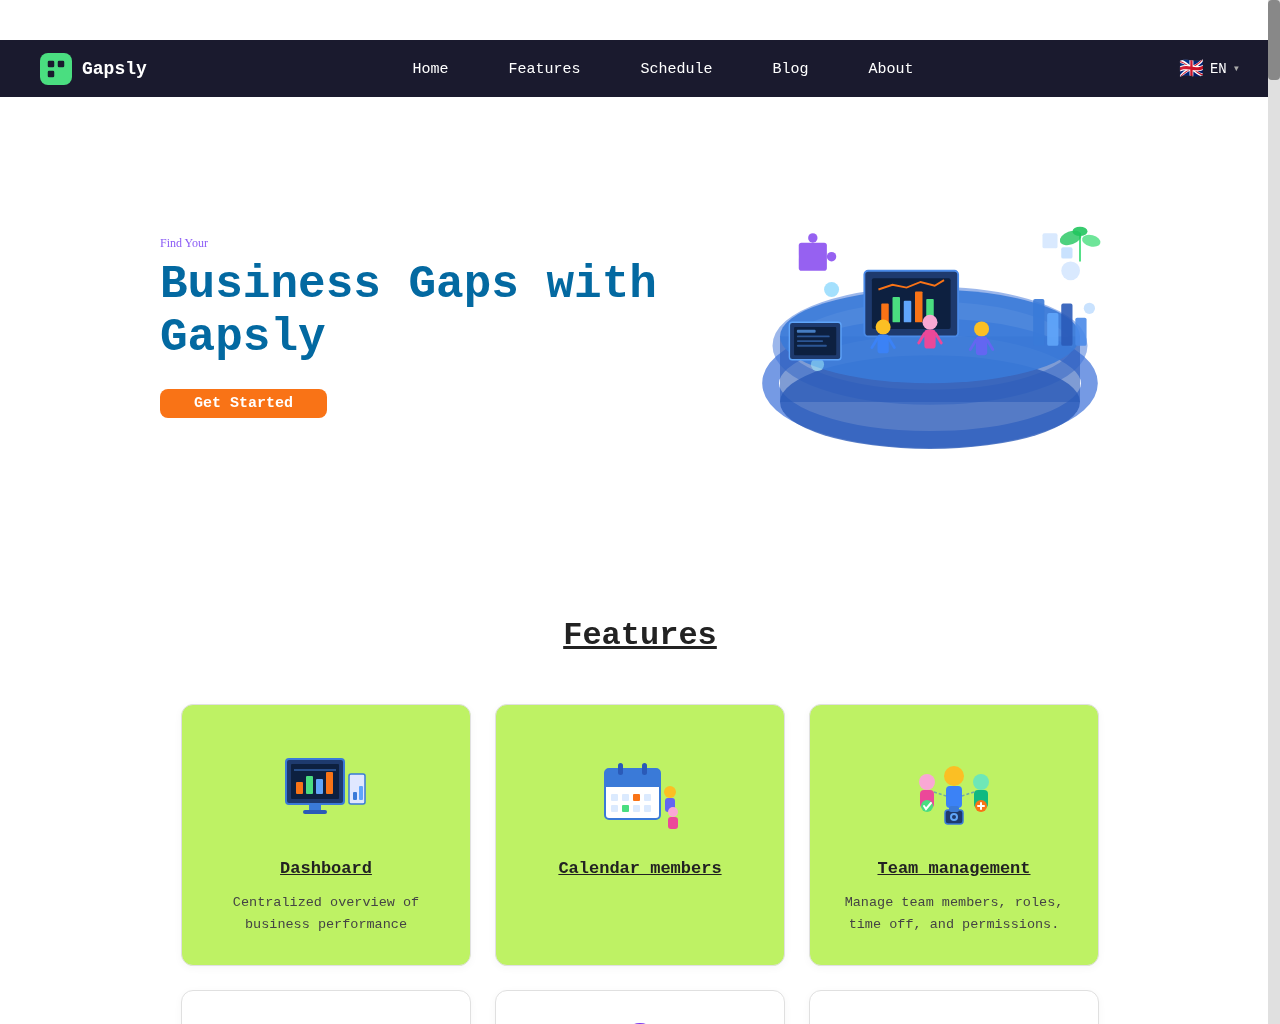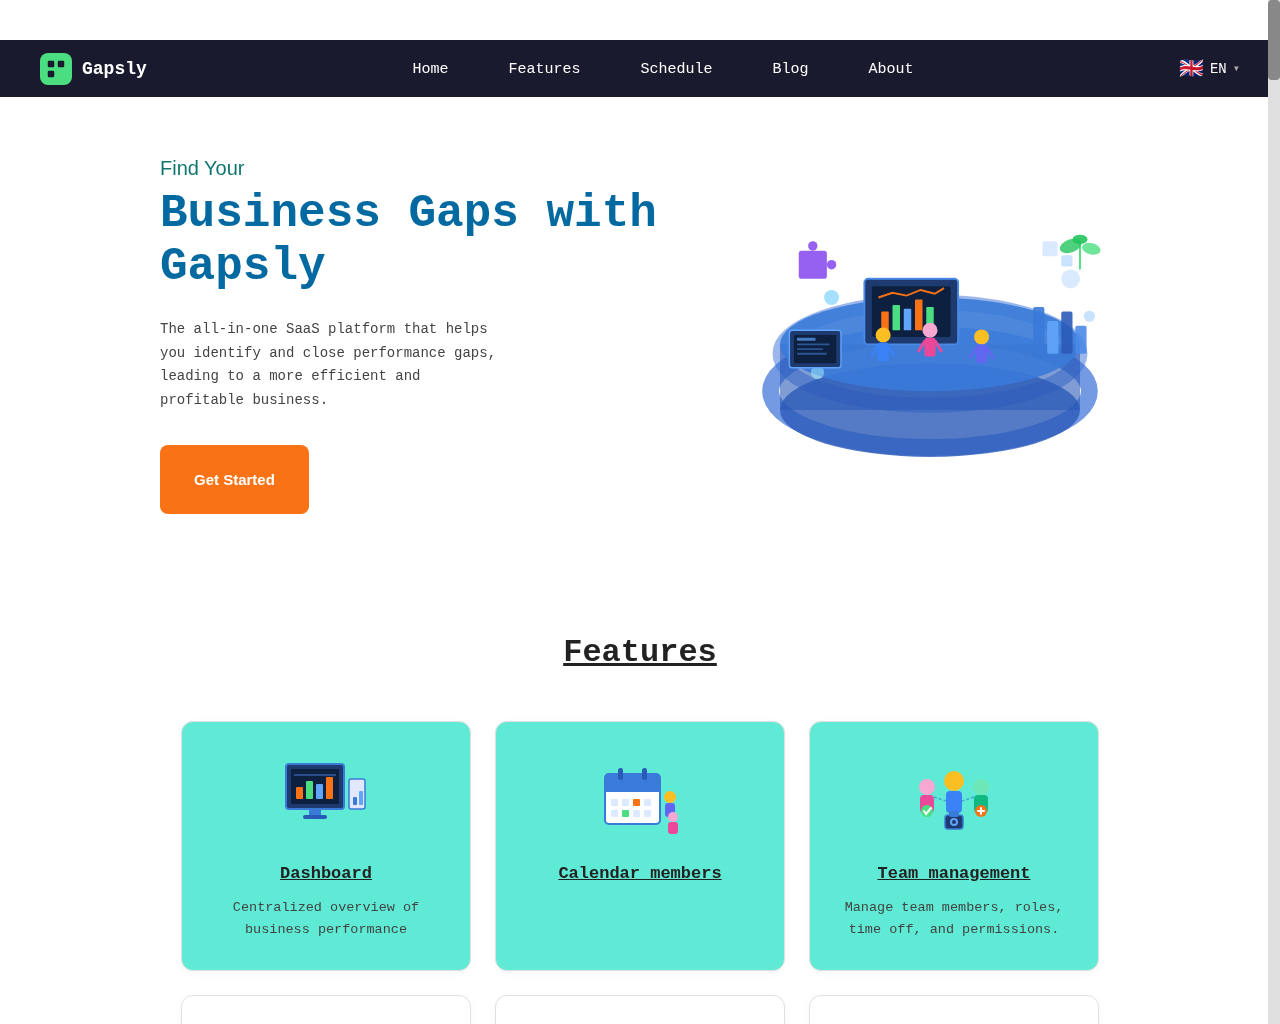--- a/index.html
+++ b/index.html
@@ -88,24 +88,24 @@
       align-items: center;
       justify-content: space-between;
       padding: 60px 160px 60px 160px;
       min-height: 460px;
       background: #fff;
     }
     .hero-text {
       max-width: 500px;
     }
     .hero-subtitle {
-      font-size: 20px;
-      color: #0f766e;
+      font-size: 12px;
+      color: #8b5cf6;
       margin-bottom: 8px;
-      font-family: Liberation Sans, sans-serif;
+      font-family: Liberation Serif, serif;
     }
     .hero-title {
       font-size: 46px;
       font-weight: 900;
       line-height: 1.15;
       color: #0369a1;
       margin-bottom: 24px;
       font-family: 'Courier New', Courier, monospace;
     }
     .hero-desc {
@@ -114,23 +114,23 @@
       line-height: 1.7;
       margin-bottom: 32px;
       font-family: 'Courier New', Courier, monospace;
       max-width: 340px;
     }
     .btn-get-started {
       background: #f97316;
       color: #fff;
       border: none;
       border-radius: 8px;
-      padding: 26px 34px;
+      padding: 6px 34px;
       font-size: 15px;
-      font-family: Liberation Sans, sans-serif;
+      font-family: Liberation Mono, monospace;
       cursor: pointer;
       font-weight: 600;
     }
 
     
     .hero-illustration {
       width: 380px;
       height: 300px;
       position: relative;
       flex-shrink: 0;
@@ -152,24 +152,24 @@
       text-decoration: underline;
       margin-bottom: 50px;
       font-family: 'Courier New', Courier, monospace;
     }
     .features-cards {
       display: flex;
       gap: 24px;
       justify-content: center;
     }
     .feature-card {
-      background: #5eead4;
+      background: #bef264;
       border: 1px solid #e0e0e0;
       border-radius: 12px;
-      padding: 32px 28px 28px;
+      padding: 44px 28px 28px;
       width: 290px;
       text-align: center;
       box-shadow: 0 2px 8px rgba(0,0,0,0.04);
     }
     .feature-icon-area {
       height: 90px;
       display: flex;
       align-items: center;
       justify-content: center;
       margin-bottom: 20px;
@@ -239,21 +239,20 @@
 </nav>
 
 <div class="scrollbar-area">
   <div class="scrollbar-thumb"></div>
 </div>
 
 <section class="hero">
   <div class="hero-text">
     <p class="hero-subtitle">Find Your</p>
     <h1 class="hero-title">Business Gaps with Gapsly</h1>
-    <p class="hero-desc">The all-in-one SaaS platform that helps you identify and close performance gaps, leading to a more efficient and profitable business.</p>
     <button class="btn-get-started">Get Started</button>
   </div>
 
   <div class="hero-illustration">
     <svg viewBox="0 0 400 320" xmlns="http://www.w3.org/2000/svg">
 
       <ellipse cx="200" cy="220" rx="170" ry="60" fill="none" stroke="#3a6fd8" stroke-width="18" opacity="0.7"></ellipse>
       <ellipse cx="200" cy="180" rx="160" ry="55" fill="none" stroke="#3a6fd8" stroke-width="16" opacity="0.5"></ellipse>
 
       <ellipse cx="200" cy="240" rx="160" ry="50" fill="#2a5ab8" opacity="0.8"></ellipse>

